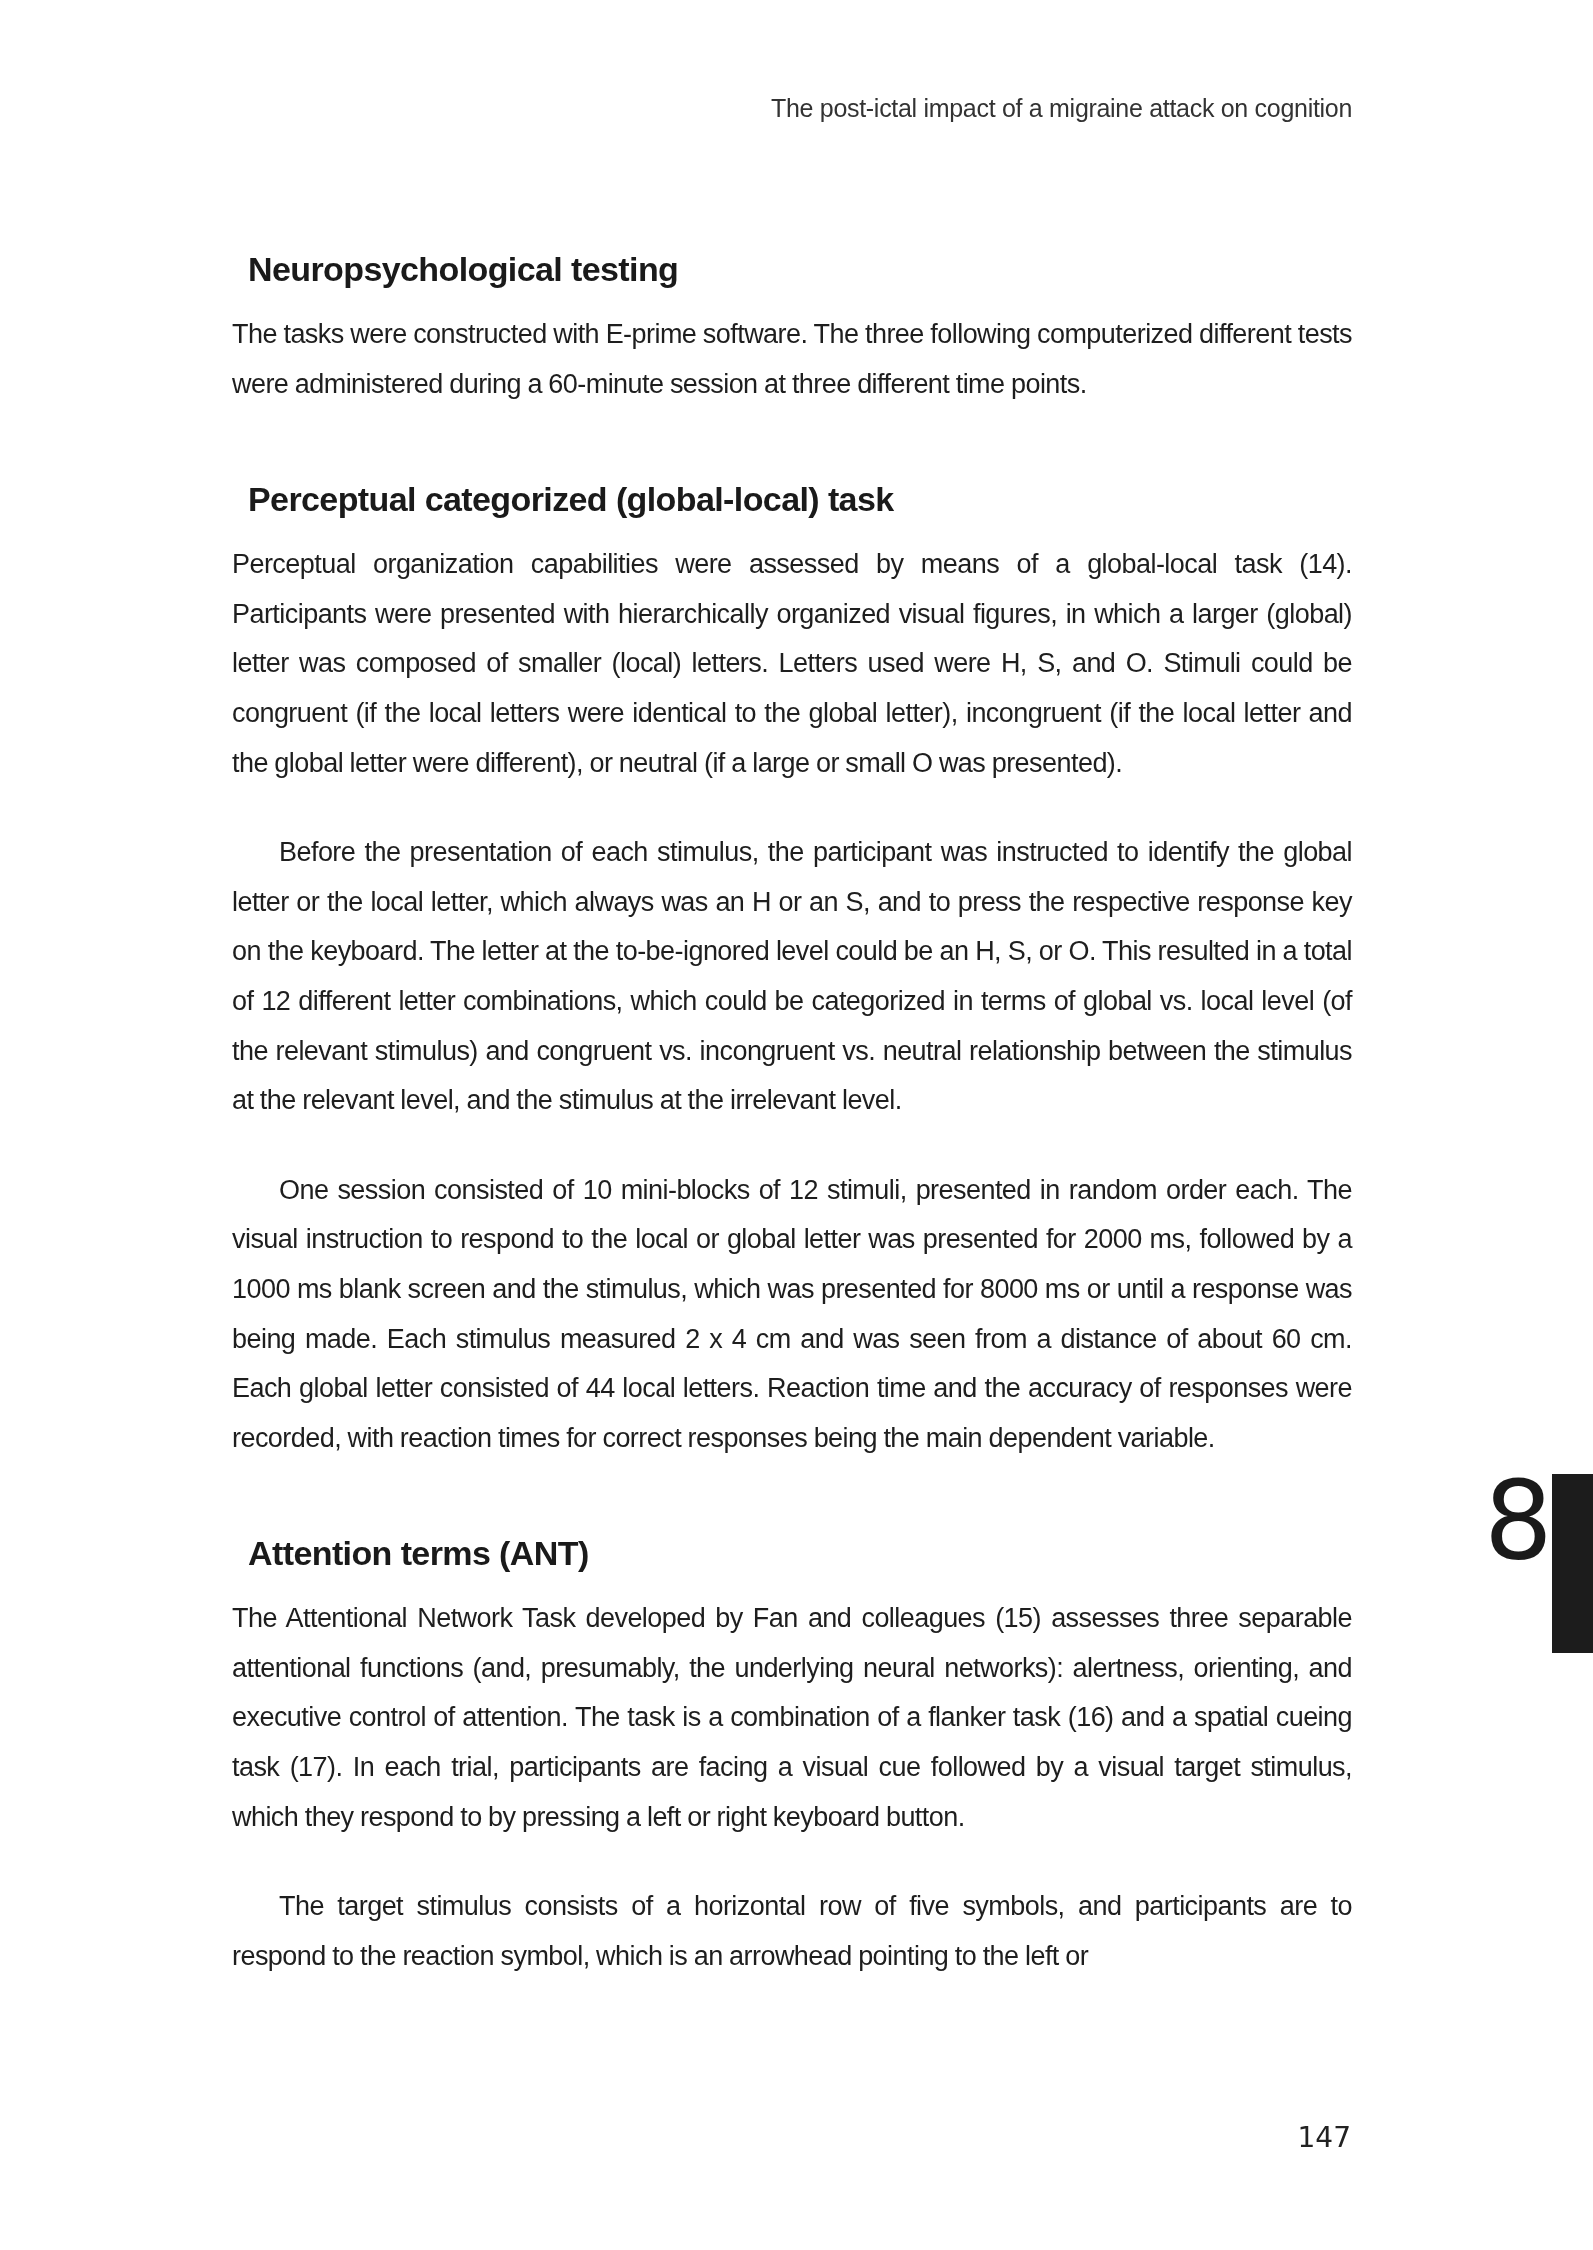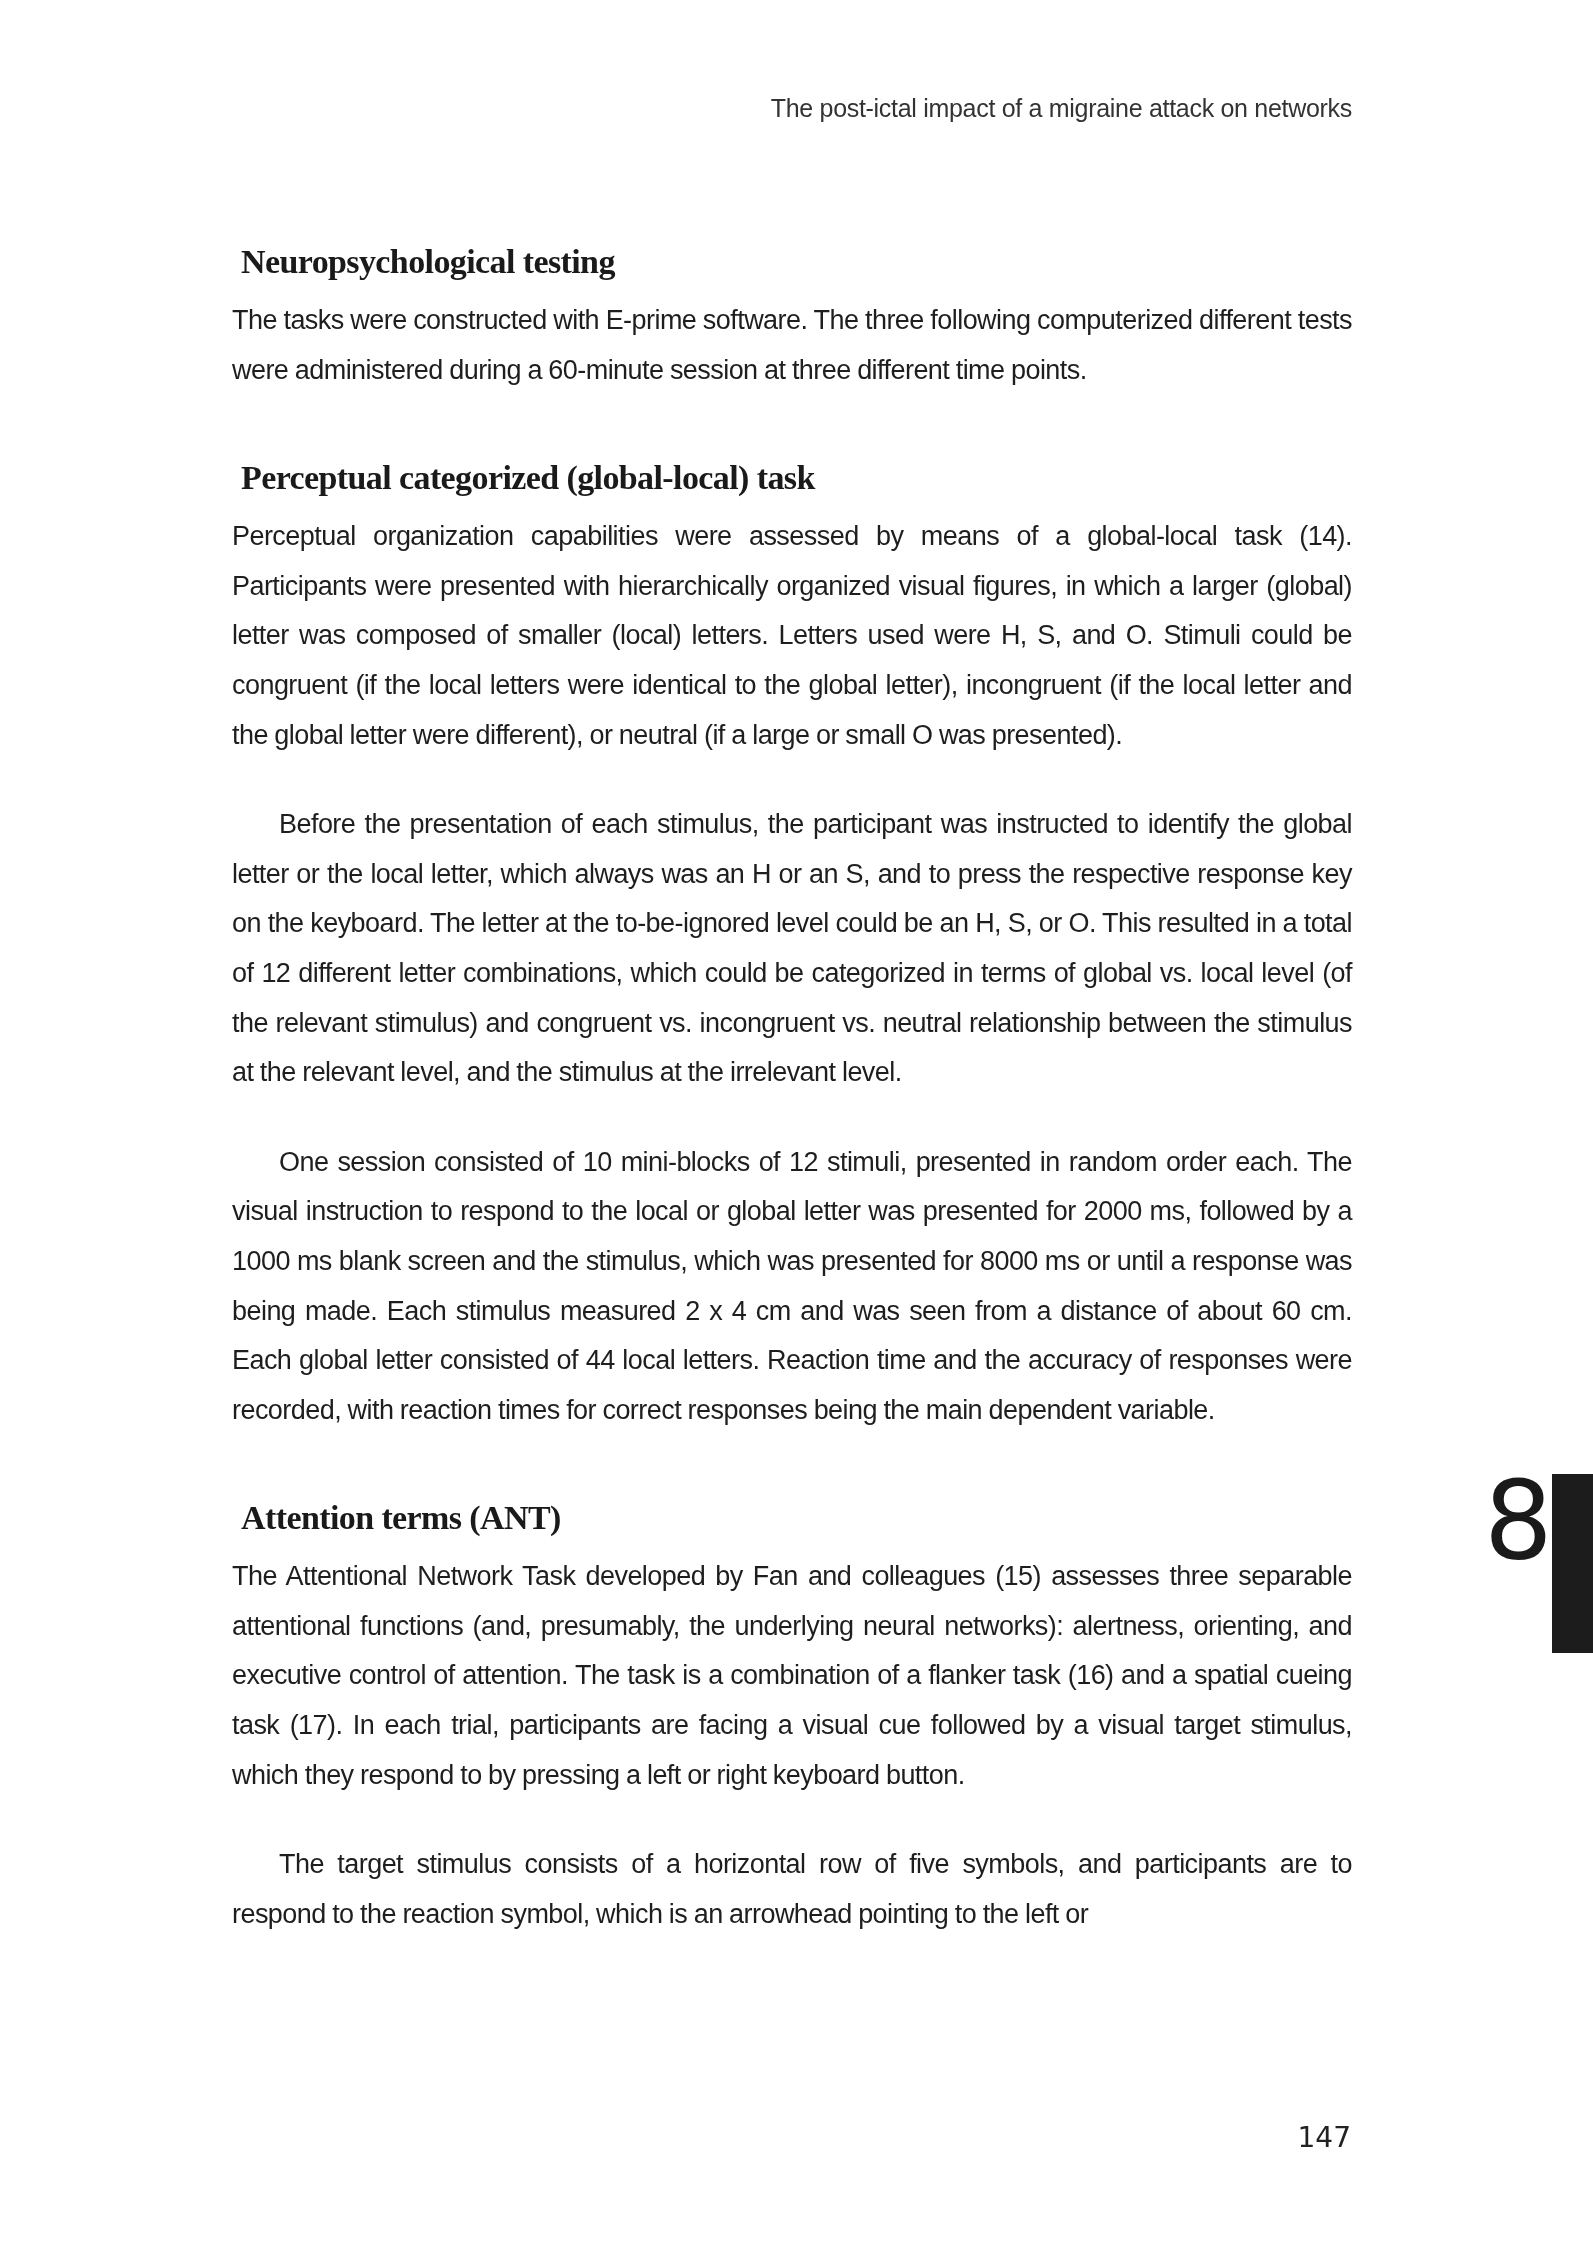--- a/index.html
+++ b/index.html
@@ -10,22 +10,22 @@
   }
   .running-head {
     position: absolute; top: 94px; right: 241px;
     font-size: 25px; color: #333; letter-spacing: -0.3px;
     font-family: "Liberation Sans", sans-serif;
   }
   .content {
     position: absolute; left: 232px; top: 228px; width: 1120px;
   }
   .heading {
-    font-family: Liberation Serif, serif;
-    font-weight: bold; font-size: 34px; line-height: 50px; margin: 9px;
+    font-family: Liberation Sans, sans-serif;
+    font-weight: bold; font-size: 34px; line-height: 50px; margin: 16px;
     letter-spacing: -0.6px; color: #1a1a1a;
   }
   .para {
     font-size: 27px; line-height: 49.6px; margin: 0; text-align: justify;
     letter-spacing: -0.55px; word-spacing: -0.5px;
     font-family: "Liberation Sans", sans-serif; color: #1e1e1e;
   }
   .para.indent { text-indent: 47px; margin-top: 40px; }
   .gap { height: 49px; }
   .chapter-tab {
@@ -38,21 +38,21 @@
     font-family: "DejaVu Sans", sans-serif;
   }
   .page-number {
     position: absolute; top: 2121px; right: 242px; font-size: 28px; color: #222;
     font-family: "DejaVu Sans", sans-serif;
   }
 </style>
 </head>
 <body>
 
-<div class="running-head">The post-ictal impact of a migraine attack on networks</div>
+<div class="running-head">The post-ictal impact of a migraine attack on cognition</div>
 
 <div class="content">
   <section>
     <h2 class="heading">Neuropsychological testing</h2>
     <p class="para">The tasks were constructed with E-prime software. The three following computerized different tests were administered during a 60-minute session at three different time points.</p>
   </section>
   <div class="gap"></div>
   <section>
     <h2 class="heading">Perceptual categorized (global-local) task</h2>
     <p class="para">Perceptual organization capabilities were assessed by means of a global-local task (14). Participants were presented with hierarchically organized visual figures, in which a larger (global) letter was composed of smaller (local) letters. Letters used were H, S, and O. Stimuli could be congruent (if the local letters were identical to the global letter), incongruent (if the local letter and the global letter were different), or neutral (if a large or small O was presented).</p>

